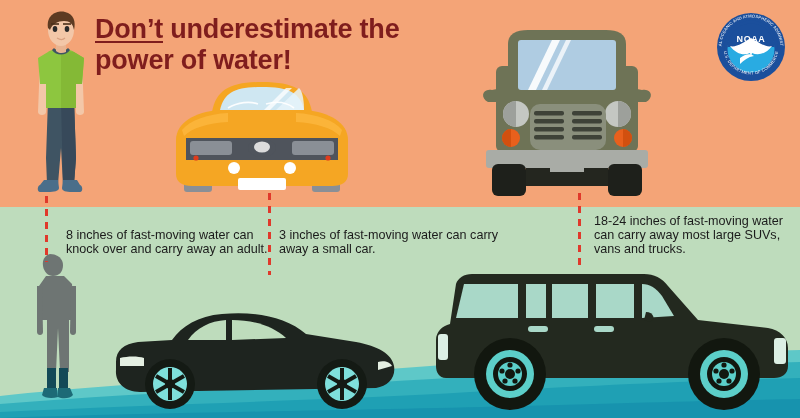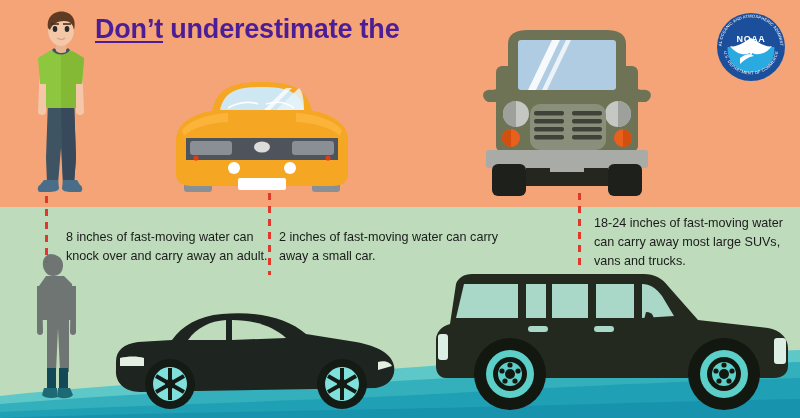--- a/index.html
+++ b/index.html
@@ -21,31 +21,31 @@
   }
   .band-bottom {
     position:absolute; left:0; top:207px; width:800px; height:211px;
     background:#BEDCBC;
   }
   
   .water { position:absolute; left:0; top:330px; width:800px; height:88px; }
   
   .title {
     position:absolute; left:95px; top:14px; width:340px;
-    color:#4c1d95;
+    color:#7f1d1d;
     font-size:27px; line-height:31px; font-weight:bold;
     letter-spacing:-0.2px;
   }
   .title .u { text-decoration:underline; text-underline-offset:3px; }
   
   .caption {
     position:absolute;
     color:#1B1B1B;
     font-size:12.6px;
-    line-height:19px;
+    line-height:14px;
   }
   #caption-1 { left:66px; top:228px; width:205px; }
   #caption-2 { left:279px; top:228px; width:245px; }
   #caption-3 { left:594px; top:214px; width:200px; }
   
   .dash-line {
     position:absolute; width:3px;
     background:repeating-linear-gradient(to bottom,
       #E0392B 0px, #E0392B 7px, transparent 7px, transparent 13px);
   }
@@ -73,20 +73,21 @@
 
   <svg class="water" viewBox="0 0 800 88" preserveAspectRatio="none">
     <path d="M0 66 C 120 52, 300 46, 430 36 C 560 26, 700 22, 800 20 L800 88 L0 88 Z" fill="#5EC8C8"></path>
     <path d="M0 74 C 140 62, 320 56, 450 48 C 590 40, 710 34, 800 32 L800 88 L0 88 Z" fill="#33B0BC"></path>
     <path d="M0 82 C 160 74, 340 70, 470 62 C 600 55, 720 50, 800 48 L800 88 L0 88 Z" fill="#1FA0B4"></path>
     <path d="M0 88 C 180 82, 380 80, 520 76 C 650 72, 740 70, 800 69 L800 88 Z" fill="#1793AE"></path>
   </svg>
 
   <div class="title">
     <span class="u">Don’t</span><span> underestimate the</span><br>
+    <span>power of water!</span>
   </div>
 
   <svg class="noaa" viewBox="0 0 74 74">
     <circle cx="37" cy="37" r="34" fill="#1B4F9C"></circle>
     <circle cx="37" cy="37" r="26.5" fill="#1B4F9C"></circle>
     <circle cx="37" cy="39" r="23.5" fill="#29ABE2"></circle>
     <path d="M13.5 37 a23.5 23.5 0 0 1 47 0 z" fill="#1B4F9C"></path>
     <path d="M37 28 C 30 32, 22 38, 16 36 C 22 44, 30 46, 36 43 L37 47 L38 43 C 44 46, 52 44, 58 36 C 52 38, 44 32, 37 28 Z" fill="#FFFFFF"></path>
     <path d="M26 48 C 31 44, 36 43, 40 46 C 34 47, 30 50, 26 54 Z" fill="#FFFFFF"></path>
     <text x="37" y="32" text-anchor="middle" fill="#FFFFFF" font-family="Liberation Sans, sans-serif" font-size="9" font-weight="bold" letter-spacing="0.6">NOAA</text>
@@ -297,16 +298,16 @@
         <circle cx="297" cy="119" r="2.6"></circle>
       <circle cx="294" cy="109" r="2.6"></circle>
     </g>
   </svg>
 
   <div class="dash-line" id="dash-1"></div>
   <div class="dash-line" id="dash-2"></div>
   <div class="dash-line" id="dash-3"></div>
 
   <div class="caption" id="caption-1">8 inches of fast-moving water can knock over and carry away an adult.</div>
-  <div class="caption" id="caption-2">2 inches of fast-moving water can carry away a small car.</div>
+  <div class="caption" id="caption-2">3 inches of fast-moving water can carry away a small car.</div>
   <div class="caption" id="caption-3">18-24 inches of fast-moving water can carry away most large SUVs, vans and trucks.</div>
 
 </div>
 
 </body></html>

